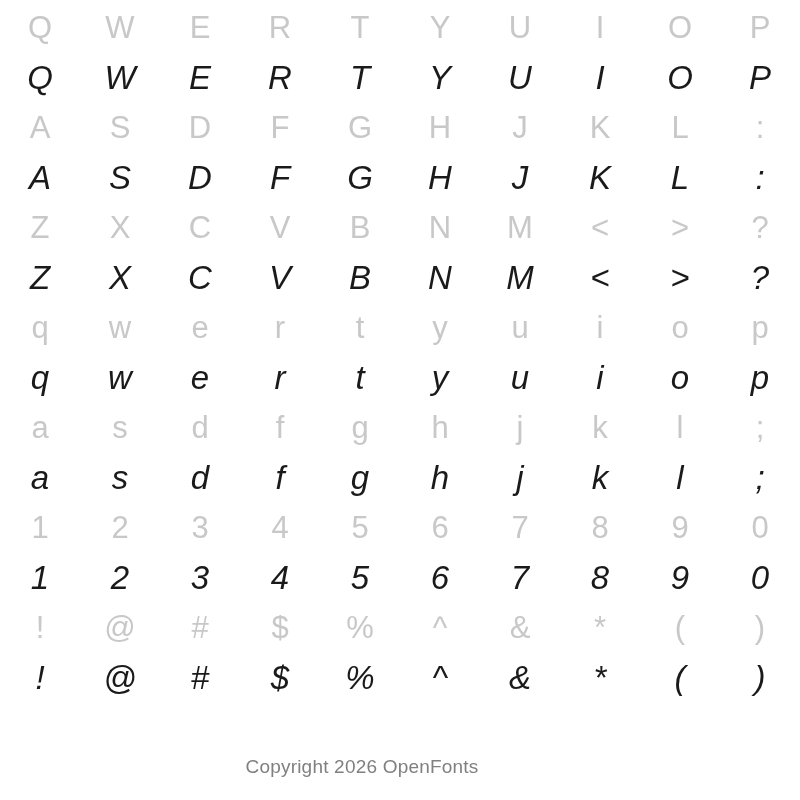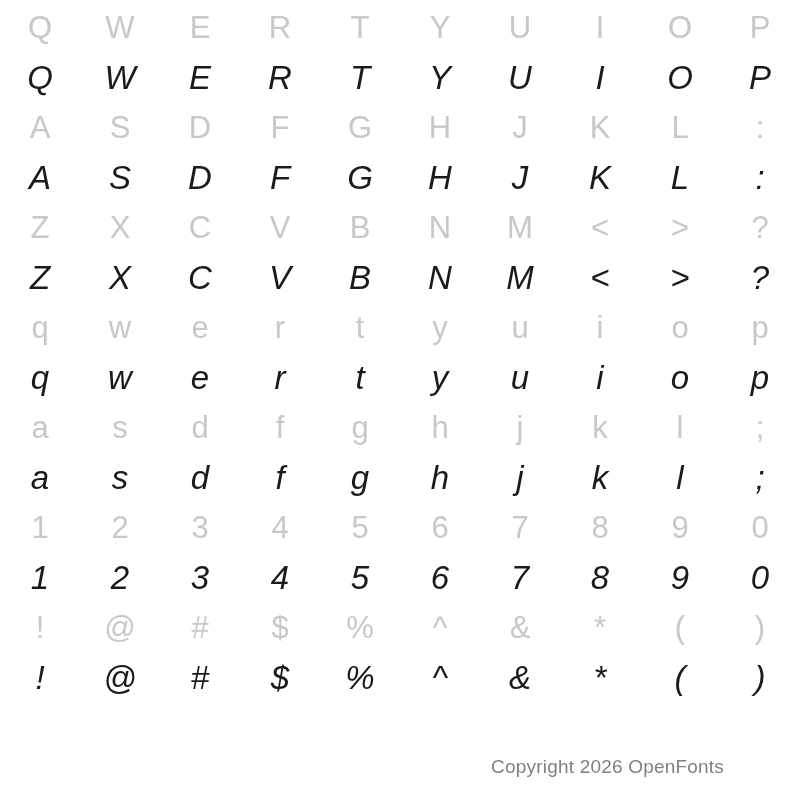--- a/index.html
+++ b/index.html
@@ -55,21 +55,21 @@
     height: 46px;
   }
   .row-main {
     height: 54px;
   }
   .footer {
     position: absolute;
     left: 0;
     bottom: 22px;
     width: 800px;
-    text-align: right;
+    text-align: center;
     padding-right: 76px;
     box-sizing: border-box;
   }
   .footer-text {
     color: #808080;
     font-size: 19px;
     font-style: normal;
     letter-spacing: 0.2px;
   }
 </style>

